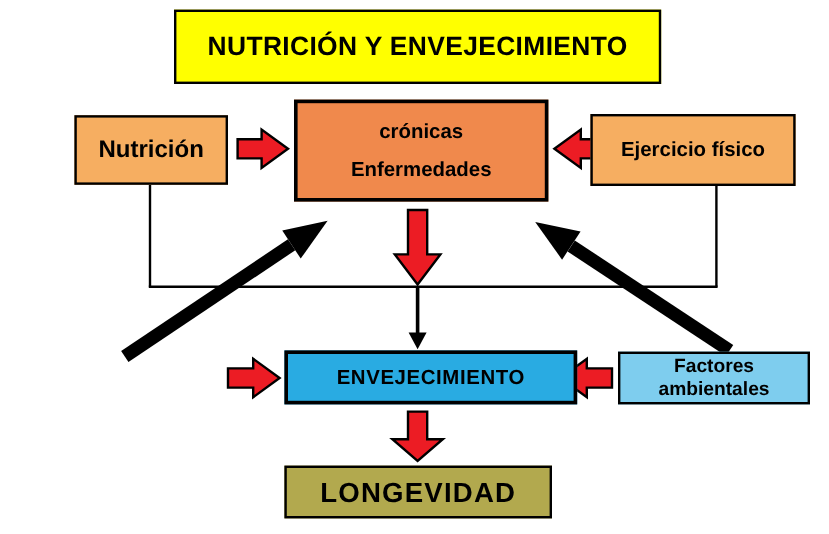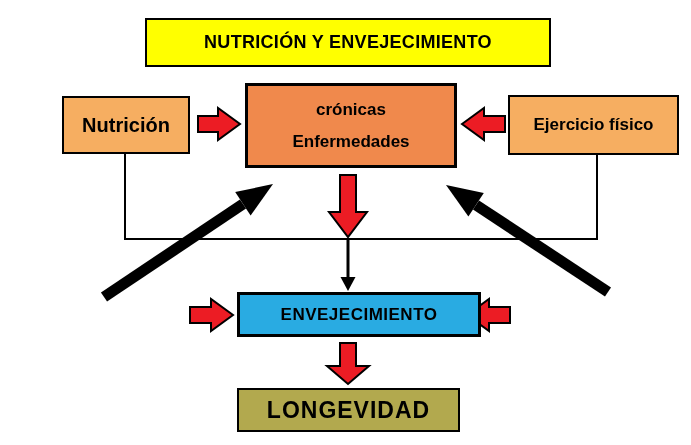--- a/index.html
+++ b/index.html
@@ -8,36 +8,36 @@
     position:relative; width:691px; height:445px; background:#ffffff;
     overflow:hidden;
   }
   .node {
     position:absolute; display:flex; flex-direction:column;
     align-items:center; justify-content:center;
     box-sizing:border-box; text-align:center;
     font-weight:bold; color:#000; line-height:1.15;
   }
   .title {
-    left:145px; top:18px; width:406px; height:49px;
+    left:145px; top:8px; width:406px; height:62px;
     background:var(--yellow); border:2px solid var(--line);
-    font-size:18px; letter-spacing:0.3px;
+    font-size:22px; letter-spacing:0.3px;
   }
   .nutricion {
     left:62px; top:96px; width:128px; height:58px;
     background:var(--orange-light); border:2px solid var(--line);
     font-size:20px;
   }
   .enfermedades {
     left:245px; top:83px; width:212px; height:85px;
     background:var(--orange); border:3px solid var(--line);
     font-size:17px; line-height:32px;
   }
   .ejercicio {
-    left:508px; top:95px; width:171px; height:60px;
+    left:492px; top:95px; width:171px; height:60px;
     background:var(--orange-light); border:2px solid var(--line);
     font-size:17px;
   }
   .herencia {
     left:12px; top:293px; width:171px; height:44px;
     background:var(--blue-light); border:2px solid var(--line);
     font-size:17px;
   }
   .envejecimiento {
     left:237px; top:292px; width:244px; height:45px;
@@ -104,18 +104,22 @@
 
   <div class="node ejercicio">
     <span>Ejercicio físico</span>
   </div>
 
 
   <div class="node envejecimiento">
     <span>ENVEJECIMIENTO</span>
   </div>
 
+  <div class="node factores">
+    <span>Factores</span>
+    <span>ambientales</span>
+  </div>
 
   <div class="node longevidad">
     <span>LONGEVIDAD</span>
   </div>
 
 </div>
 
 </body></html>

